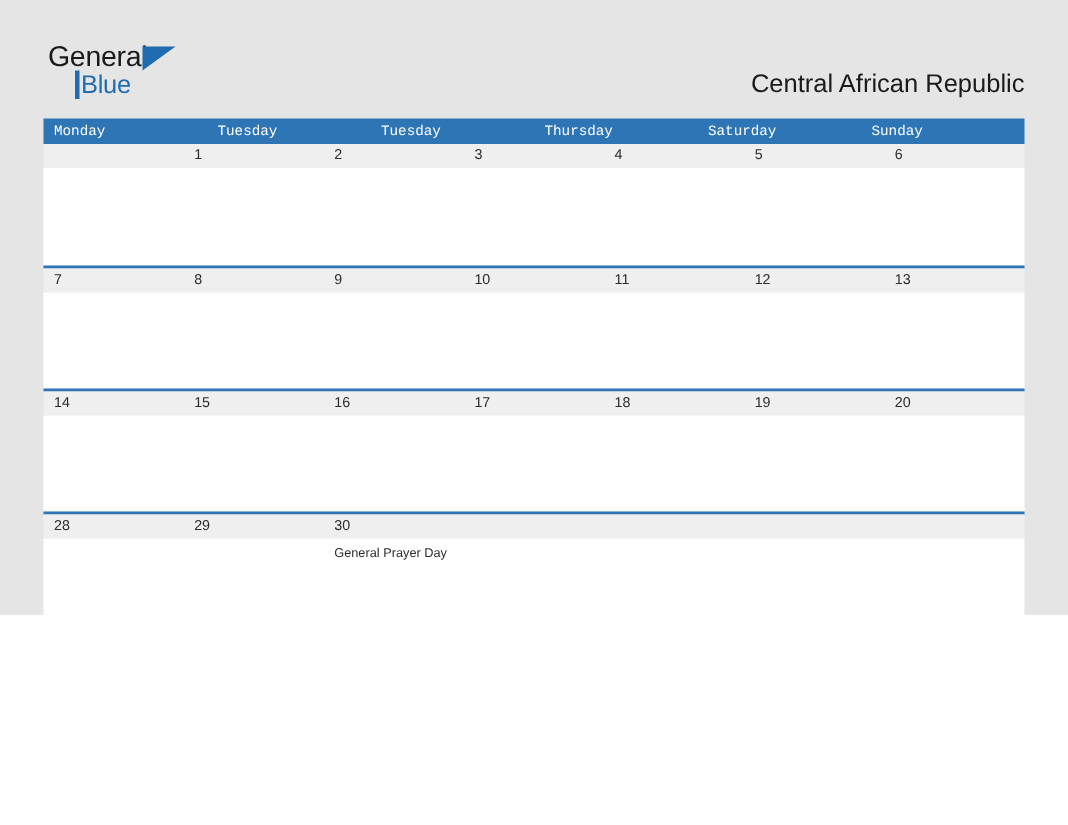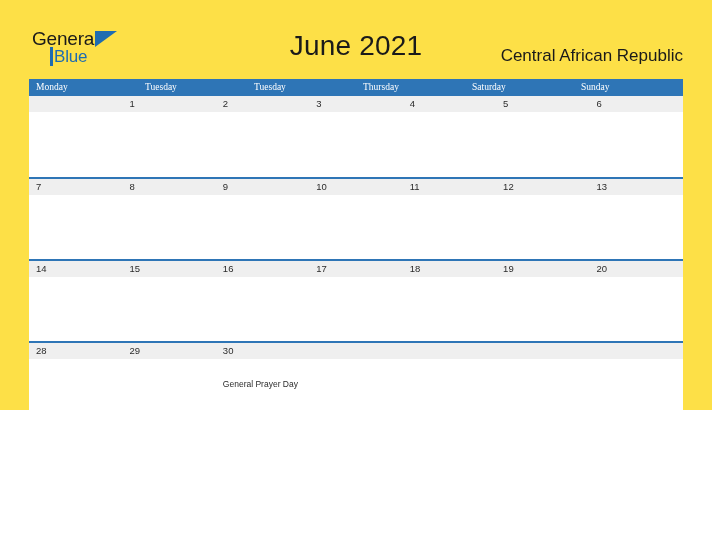--- a/index.html
+++ b/index.html
@@ -13,21 +13,21 @@
     background: #ffffff;
     font-family: "Liberation Sans", sans-serif;
     color: #000000;
     overflow: hidden;
   }
 
   #page {
     position: relative;
     width: 712px;
     height: 410px;
-    background: #fde047;
+    background: #e5e5e5;
   }
 
   
   .header {
     position: absolute;
     left: 0;
     top: 0;
     width: 712px;
     height: 78px;
   }
@@ -114,21 +114,21 @@
     height: 17px;
     background: #2e75b6;
   }
   .dow-cell {
     flex: 1 1 0;
     box-sizing: border-box;
     padding-left: 7px;
     font-size: 9.5px;
     line-height: 17px;
     color: #ffffff;
-    font-family: Liberation Serif, serif;
+    font-family: Liberation Mono, monospace;
     white-space: nowrap;
     overflow: hidden;
   }
 
   .week {
     width: 654px;
     border-top: 2px solid #2e75b6;
     position: relative;
   }
   .week:first-of-type {
@@ -155,21 +155,21 @@
 
   .week-events {
     display: flex;
     width: 654px;
     background: #ffffff;
   }
   .event-cell {
     flex: 1 1 0;
     box-sizing: border-box;
     padding-left: 7px;
-    padding-top: 20px;
+    padding-top: 4px;
     font-size: 8.5px;
     line-height: 11px;
     color: #2b2b2b;
     font-family: "Liberation Sans", sans-serif;
     overflow: hidden;
     word-wrap: break-word;
   }
 
   .week-0 .week-events { height: 65px; }
   .week-1 .week-events { height: 64px; }
@@ -184,21 +184,20 @@
 
   <div class="header">
 
     <div class="logo">
       <span class="logo-general">General</span>
       <span class="logo-bar"></span>
       <span class="logo-triangle"></span>
       <span class="logo-blue">Blue</span>
     </div>
 
-    <div class="title">June 2021</div>
 
     <div class="country">Central African Republic</div>
   </div>
 
   <div class="calendar">
     <div class="dow-row" id="dow-row">
         <div class="dow-cell">Monday</div>
         <div class="dow-cell">Tuesday</div>
         <div class="dow-cell">Tuesday</div>
         <div class="dow-cell">Thursday</div>

